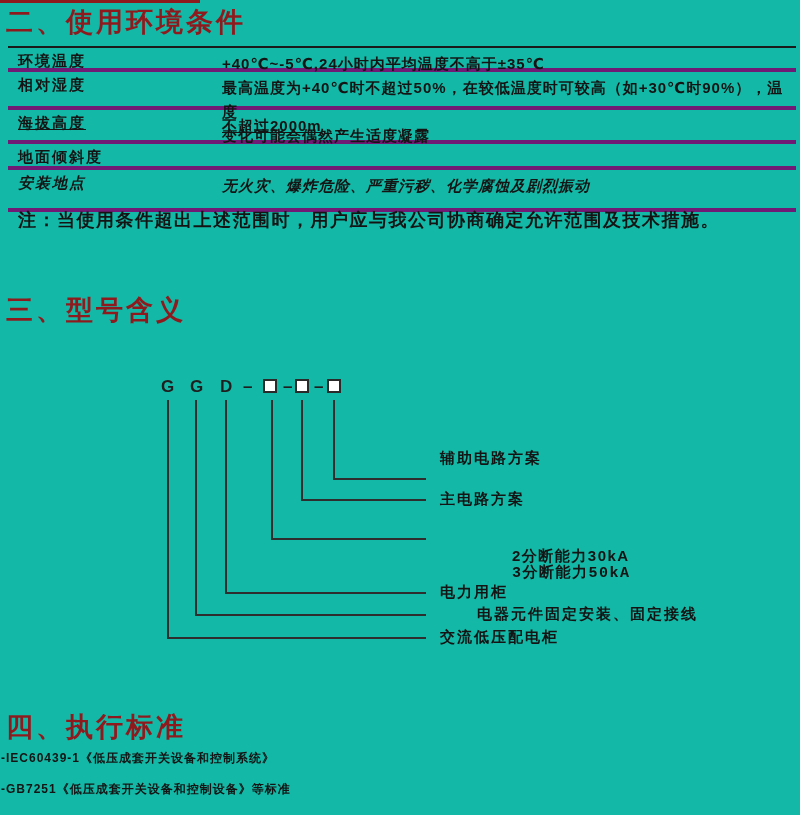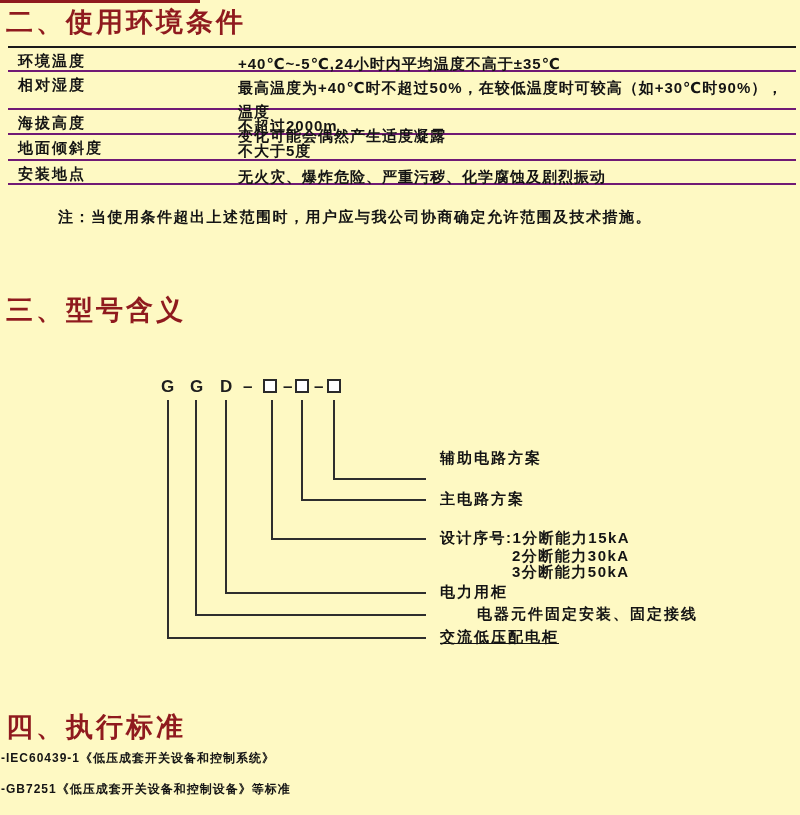--- a/index.html
+++ b/index.html
@@ -1,39 +1,39 @@
 <!DOCTYPE html>
 <html style="--red: #8f1a1e;"><head>
 <meta charset="utf-8">
 <style>
   html,body{margin:0;padding:0;background:#fff;}
-  .page{position:relative;width:800px;height:815px;background:#fef9c3;overflow:hidden;
+  .page{position:relative;width:800px;height:815px;background:#14b8a6;overflow:hidden;
         font-family:"Liberation Sans","DejaVu Sans",sans-serif;color:#141414;}
   .red-sliver{position:absolute;left:0;top:0;width:200px;height:3px;background:var(--red,#8f1a1e);}
   .heading{position:absolute;margin:0;font-size:27px;font-weight:bold;letter-spacing:3px;
            color:var(--red,#8f1a1e);white-space:nowrap;}
   #heading-env{left:6px;top:4px;}
   #heading-model{left:6px;top:292px;}
   #heading-standard{left:6px;top:709px;}
 
   
   .env-table{position:absolute;left:8px;top:46px;width:788px;border-top:2px solid #1a1a1a;}
-  .env-row{display:flex;border-bottom:2px solid #701a75;font-size:15px;font-weight:bold;gap:16px;}
+  .env-row{display:flex;border-bottom:4px solid #701a75;font-size:15px;font-weight:bold;}
   .env-row .cell{padding-top:4px;padding-bottom:3px;}
   .cell.label{width:214px;flex:0 0 214px;padding-left:10px;letter-spacing:2px;box-sizing:border-box;}
   .cell.value{flex:1;letter-spacing:1px;line-height:24px;}
   .row-1{height:24px;}
   .row-2{height:38px;}
-  .row-3{height:25px;}
+  .row-3{height:34px;text-decoration:underline;}
   .row-4{height:26px;}
-  .row-5{height:24px;}
+  .row-5{height:42px;font-style:italic;}
   .env-row{box-sizing:border-box;align-items:flex-start;}
   .value .vline2{letter-spacing:1px;}
 
-  .note{position:absolute;left:18px;top:208px;font-size:15px;font-weight:bold;letter-spacing:1.5px;margin-left:40px;}
+  .note{position:absolute;left:18px;top:208px;font-size:18px;font-weight:bold;letter-spacing:1.5px;}
 
   
   .code-glyph{position:absolute;top:377px;font-size:17px;font-weight:bold;color:#1f1f1f;}
   .g1{left:161px;} .g2{left:190px;} .gd{left:220px;}
   .d1{left:243px;} .d2{left:283px;} .d3{left:314px;}
   .code-box{position:absolute;top:379px;width:14px;height:14px;border:2px solid #2a2a2a;
             box-sizing:border-box;background:#fff;}
   .b1{left:263px;} .b2{left:295px;} .b3{left:327px;}
 
   .connector{position:absolute;border-left:2px solid #2e2e2e;border-bottom:2px solid #2e2e2e;top:400px;}
@@ -43,24 +43,24 @@
   .c-pwr {left:225px;width:199px;height:192px;}
   .c-fix {left:195px;width:229px;height:214px;}
   .c-ac  {left:167px;width:257px;height:237px;}
 
   .callout{position:absolute;left:440px;font-size:15px;font-weight:bold;letter-spacing:2px;
            color:#141414;white-space:nowrap;}
   .l-aux {top:449px;}
   .l-main{top:490px;}
   .l-dsn {top:529px;letter-spacing:1.5px;}
   .l-dsn2{top:547px;left:512px;letter-spacing:1.5px;}
-  .l-dsn3{top:563px;left:512px;letter-spacing:1.5px;}
+  .l-dsn3{top:563px;left:512px;letter-spacing:1.5px;font-family:Liberation Mono, monospace;}
   .l-pwr {top:583px;}
   .l-fix {top:605px;padding-left:37px;}
-  .l-ac  {top:628px;text-decoration:underline;}
+  .l-ac  {top:628px;}
 
   .standard{position:absolute;left:1px;font-size:12px;font-weight:bold;letter-spacing:1px;white-space:nowrap;}
   #standard-iec{top:750px;}
   #standard-gb{top:781px;}
 </style>
 </head>
 <body>
 
 <div class="page">
 
@@ -79,21 +79,20 @@
         <div class="vline1">最高温度为+40℃时不超过50%，在较低温度时可较高（如+30℃时90%），温度</div>
         <div class="vline2">变化可能会偶然产生适度凝露</div>
       </div>
     </div>
     <div class="env-row row-3">
       <div class="cell label">海拔高度</div>
       <div class="cell value">不超过2000m</div>
     </div>
     <div class="env-row row-4">
       <div class="cell label">地面倾斜度</div>
-      <div class="cell value">不大于5度</div>
     </div>
     <div class="env-row row-5">
       <div class="cell label">安装地点</div>
       <div class="cell value">无火灾、爆炸危险、严重污秽、化学腐蚀及剧烈振动</div>
     </div>
   </div>
 
   <div class="note">注：当使用条件超出上述范围时，用户应与我公司协商确定允许范围及技术措施。</div>
 
   <h1 class="heading" id="heading-model">三、型号含义</h1>
@@ -110,21 +109,20 @@
 
   <div class="connector c-aux"></div>
   <div class="connector c-main"></div>
   <div class="connector c-dsn"></div>
   <div class="connector c-pwr"></div>
   <div class="connector c-fix"></div>
   <div class="connector c-ac"></div>
 
   <div class="callout l-aux">辅助电路方案</div>
   <div class="callout l-main">主电路方案</div>
-  <div class="callout l-dsn">设计序号:1分断能力15kA</div>
   <div class="callout l-dsn2">2分断能力30kA</div>
   <div class="callout l-dsn3">3分断能力50kA</div>
   <div class="callout l-pwr">电力用柜</div>
   <div class="callout l-fix">电器元件固定安装、固定接线</div>
   <div class="callout l-ac">交流低压配电柜</div>
 
   <h1 class="heading" id="heading-standard">四、执行标准</h1>
 
   <div class="standard" id="standard-iec">-IEC60439-1《低压成套开关设备和控制系统》</div>
   <div class="standard" id="standard-gb">-GB7251《低压成套开关设备和控制设备》等标准</div>

